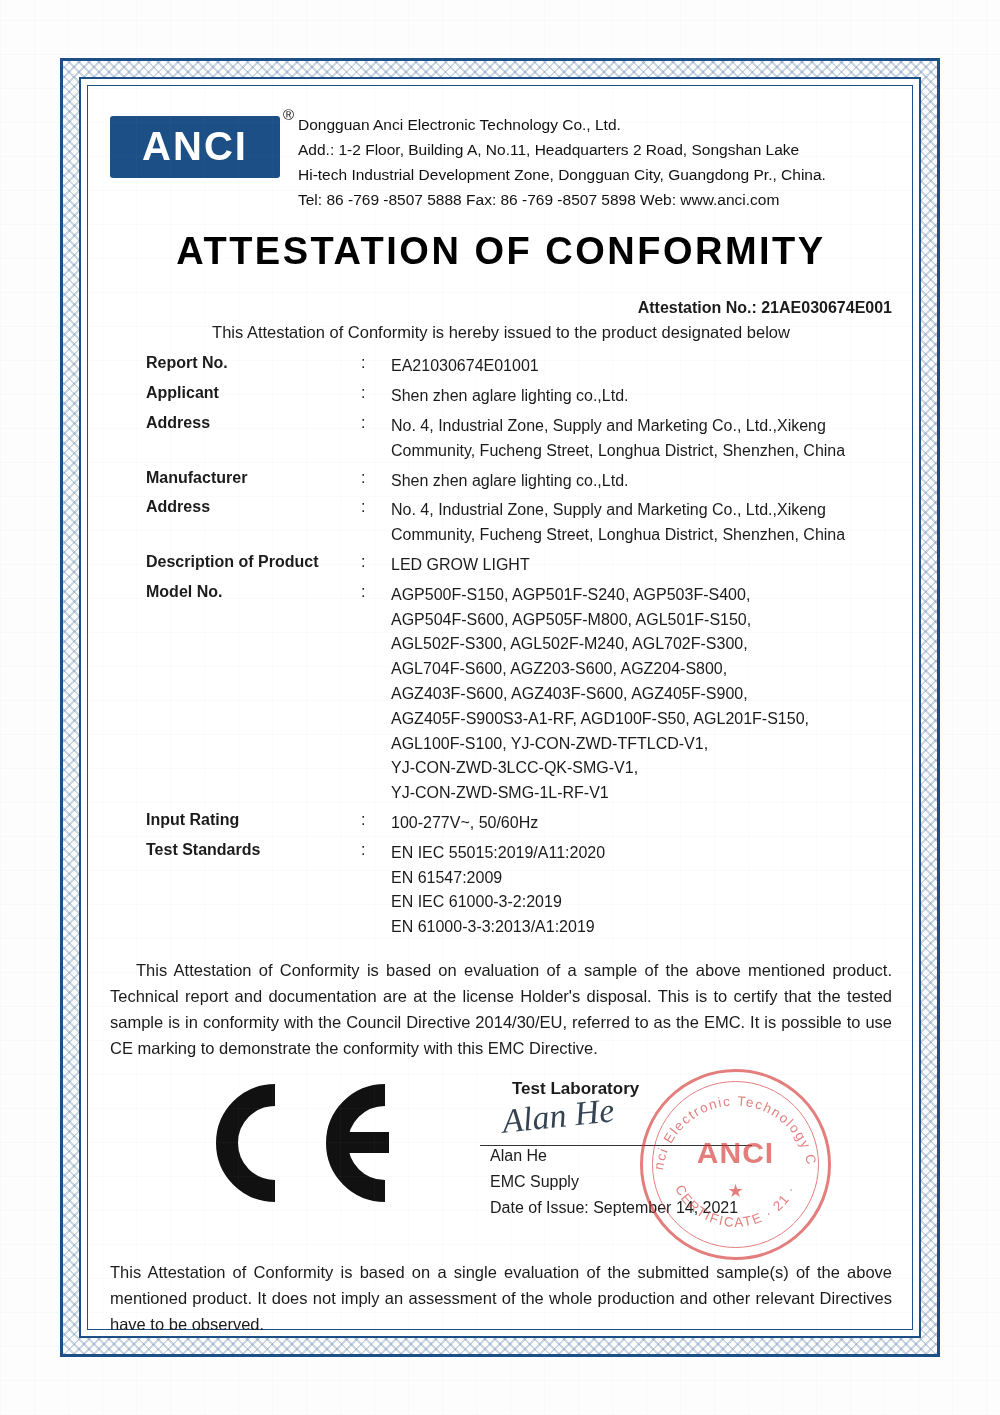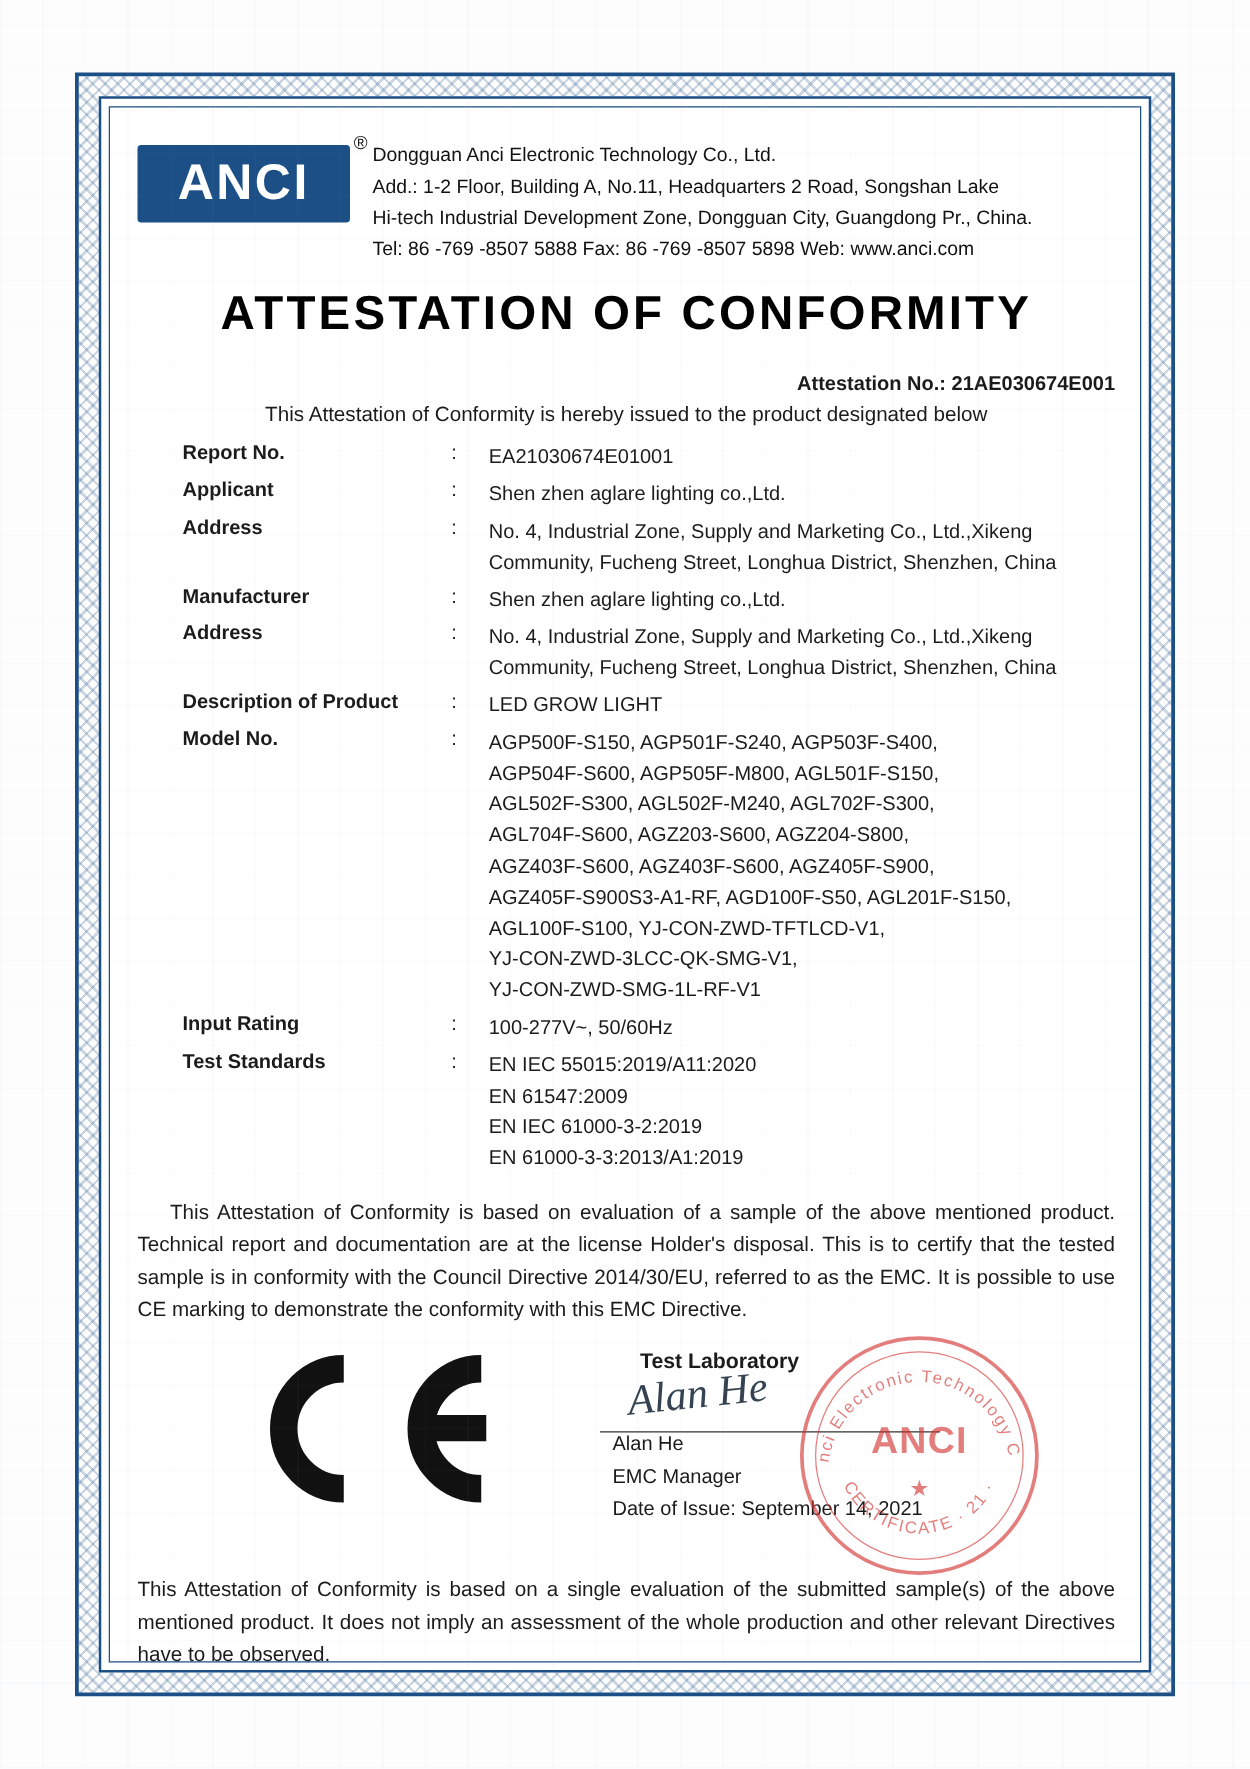--- a/index.html
+++ b/index.html
@@ -213,21 +213,21 @@
           <rect x="157" y="49" width="52" height="21" fill="#111"></rect>
         </svg>
       </div>
 
       <div class="lab">
         <div class="lab-title">Test Laboratory</div>
         <div class="handwriting">Alan He</div>
         <div class="sig-line"></div>
         <div class="lab-name">
           <div>Alan He</div>
-          <div>EMC Manager</div>
+          <div>EMC Supply</div>
           <div>Date of Issue: September 14, 2021</div>
         </div>
 
         <div class="stamp">
           <div class="inner-ring"></div>
           <svg class="arc" viewBox="0 0 185 185" aria-hidden="true">
             <defs>
               <path id="arcTop" d="M 20 98 A 73 73 0 0 1 165 98"></path>
               <path id="arcBottom" d="M 26 96 A 67 67 0 0 0 159 96"></path>
             </defs>

